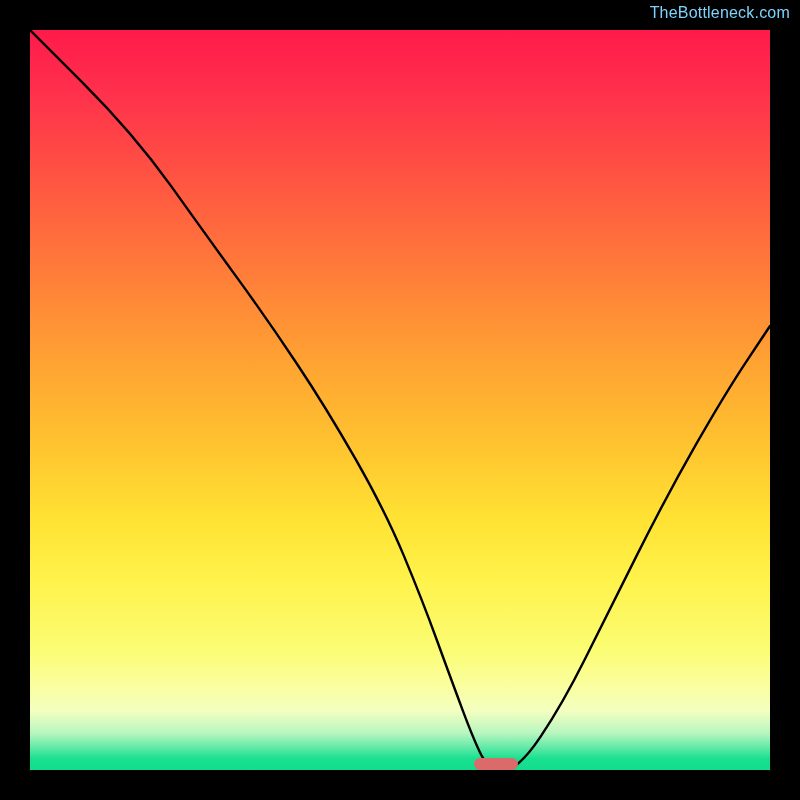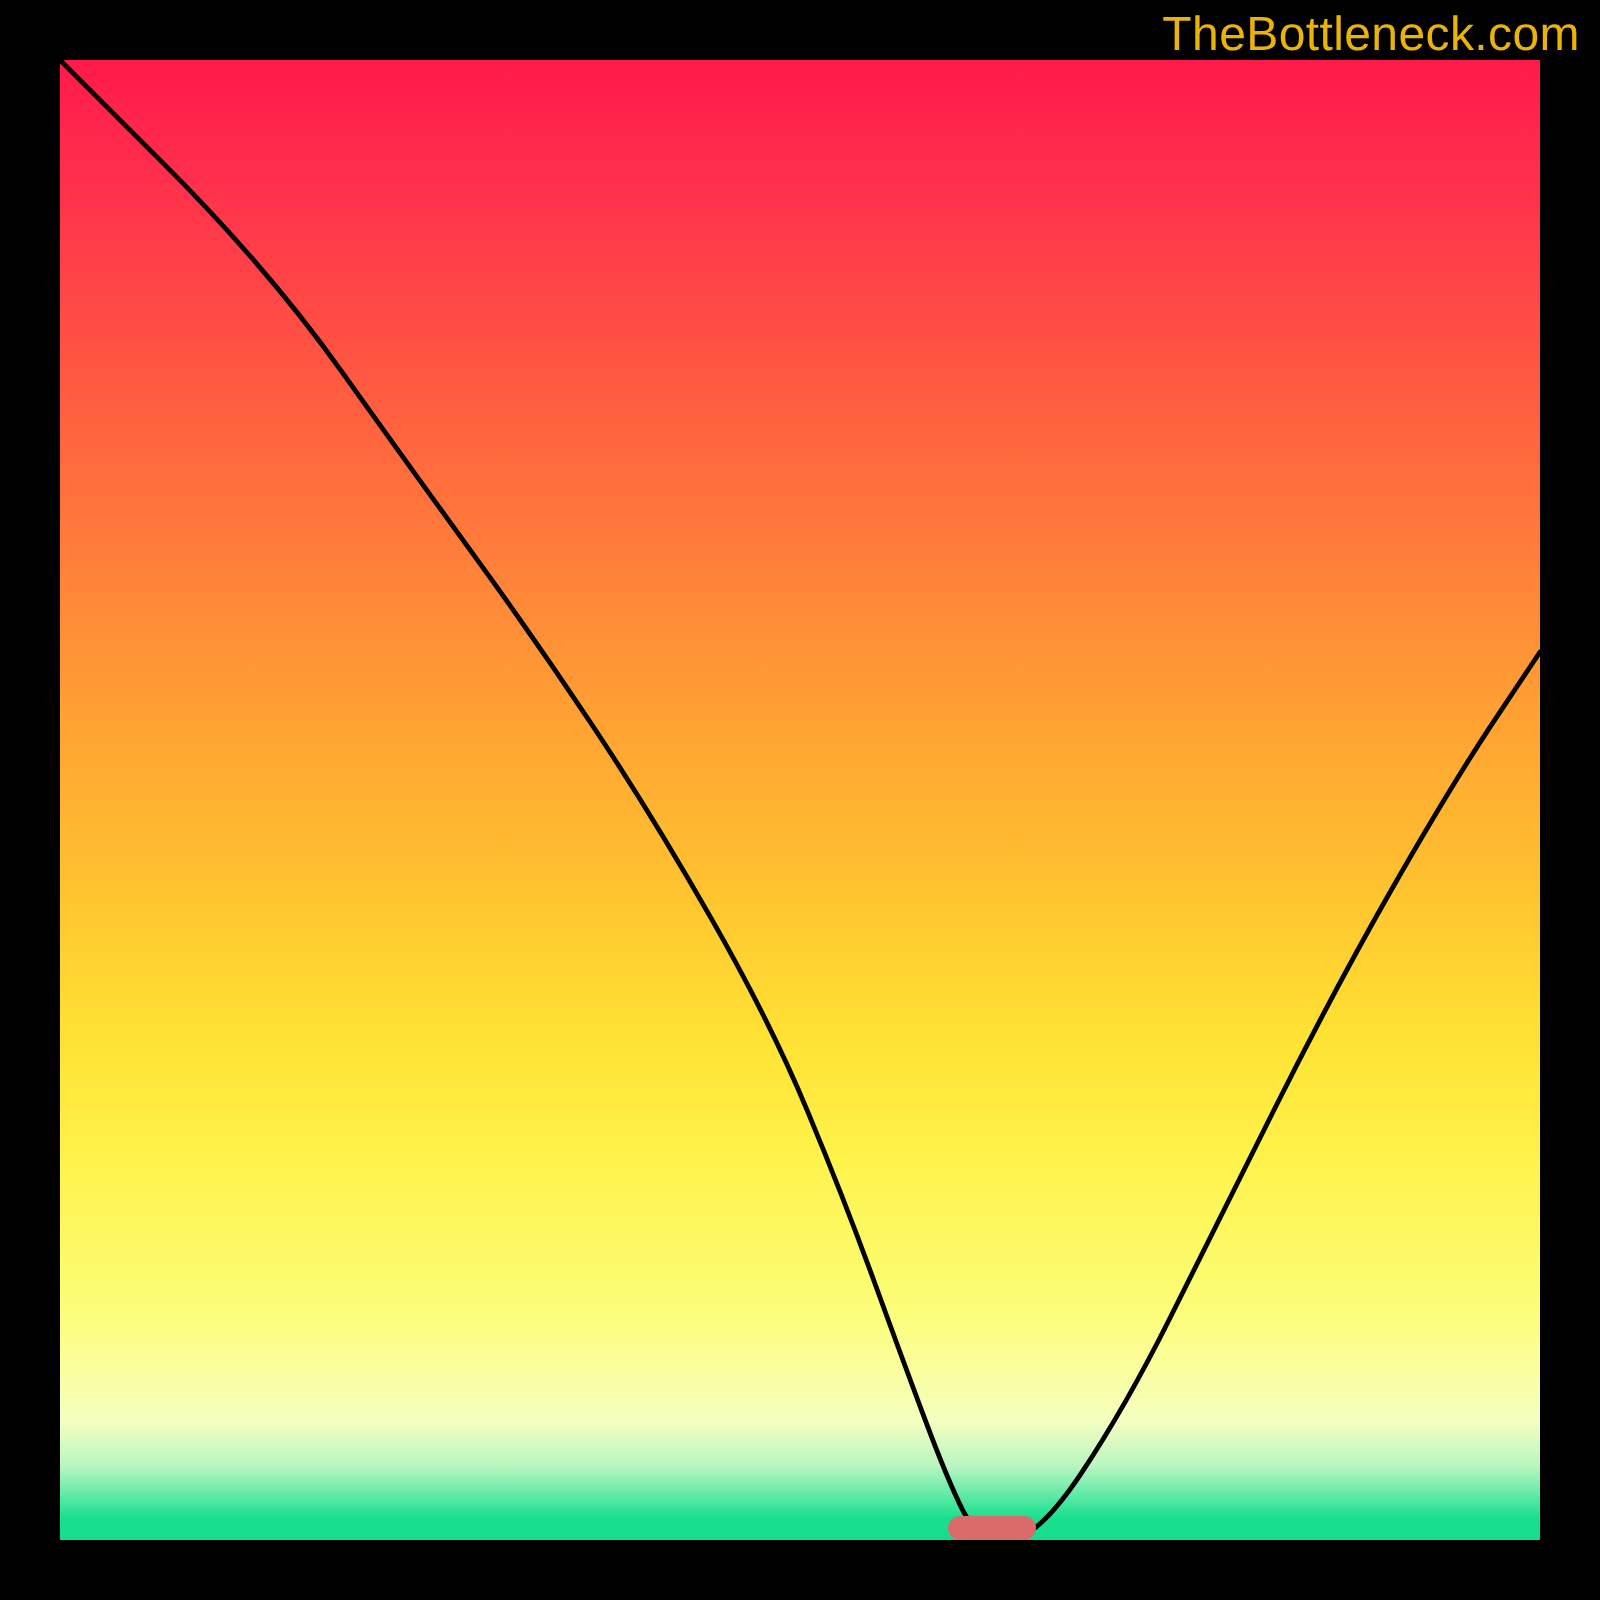--- a/index.html
+++ b/index.html
@@ -14,22 +14,22 @@
   .frame {
     position: relative;
     width: 800px;
     height: 800px;
     background: #000;
   }
   .watermark {
     position: absolute;
     top: 4px;
     right: 10px;
-    color: #eab308;
-    font-size: 24px;
+    color: #7dd3fc;
+    font-size: 16px;
     font-weight: 400;
     z-index: 10;
     letter-spacing: 0.2px;
   }
   .plot-area {
     position: absolute;
     left: 30px;
     top: 30px;
     width: 740px;
     height: 740px;

